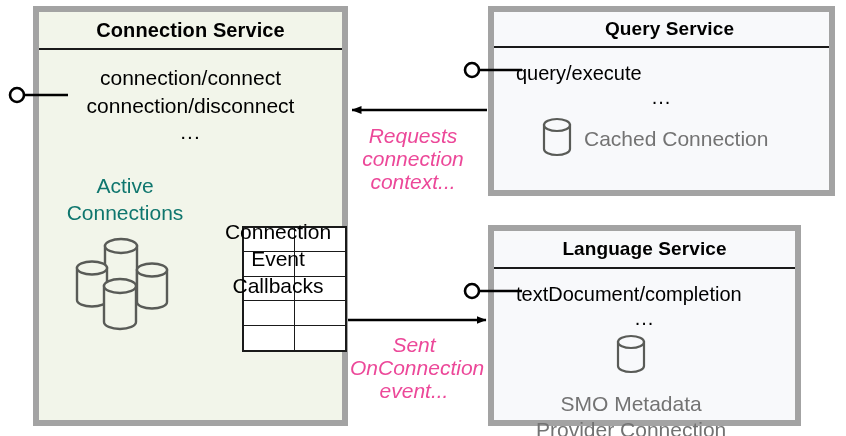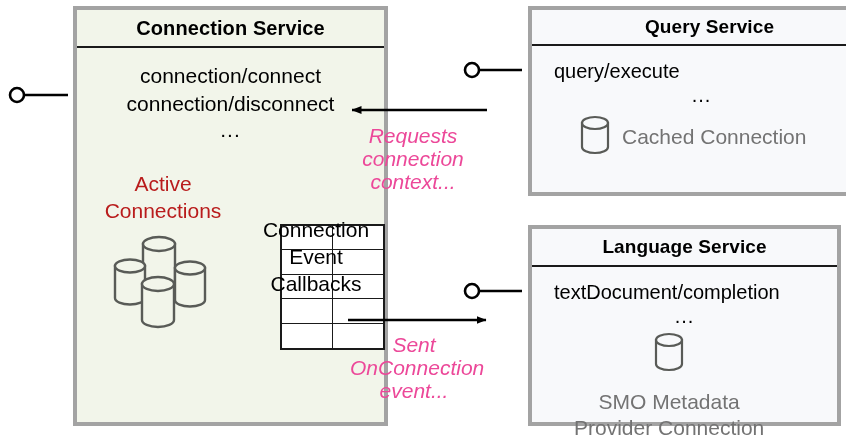--- a/index.html
+++ b/index.html
@@ -14,22 +14,21 @@
   #canvas {
     position: relative;
     width: 846px;
     height: 436px;
     background: #ffffff;
     overflow: hidden;
   }
   .uml-box {
     position: absolute;
     box-sizing: border-box;
-    border: 4px solid #a3a3a3;
-    margin-left: 40px;
+    border: 6px solid #a3a3a3;
   }
   .uml-box .box-header {
     box-sizing: border-box;
     width: 100%;
     border-bottom: 2px solid #1a1a1a;
     display: flex;
     align-items: center;
     justify-content: center;
     font-weight: bold;
     color: #000000;
@@ -82,21 +81,21 @@
   .active-conn-group {
     position: absolute;
     left: 6px;
     top: 122px;
     width: 160px;
     text-align: center;
   }
   .active-conn-label {
     font-size: 21px;
     line-height: 27px;
-    color: #b91c1c;
+    color: #0f766e;
   }
   .cyl-cluster {
     margin-top: 4px;
     display: flex;
     justify-content: center;
   }
 
   .callback-group {
     position: absolute;
     left: 165px;

